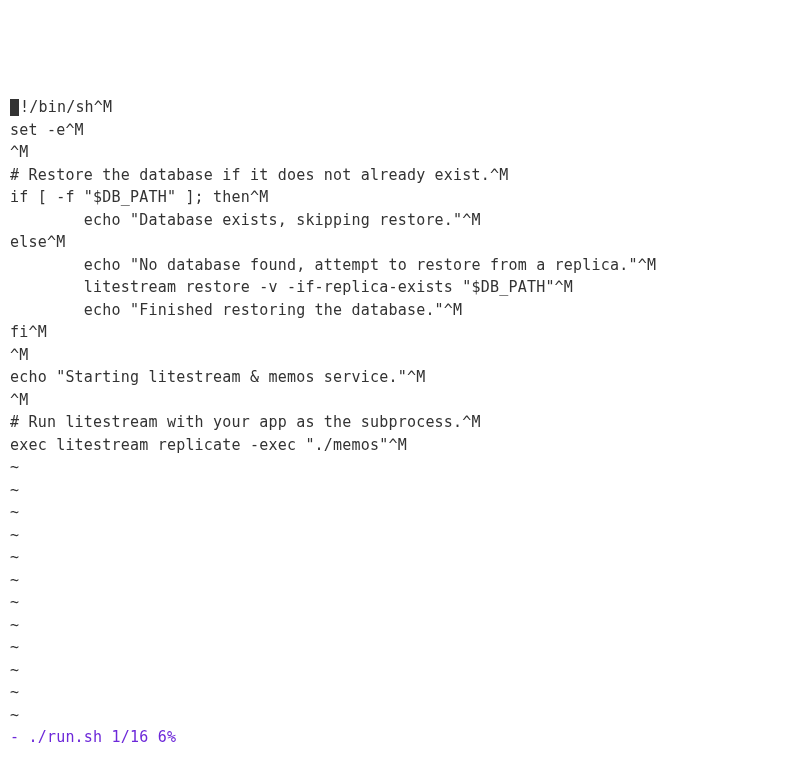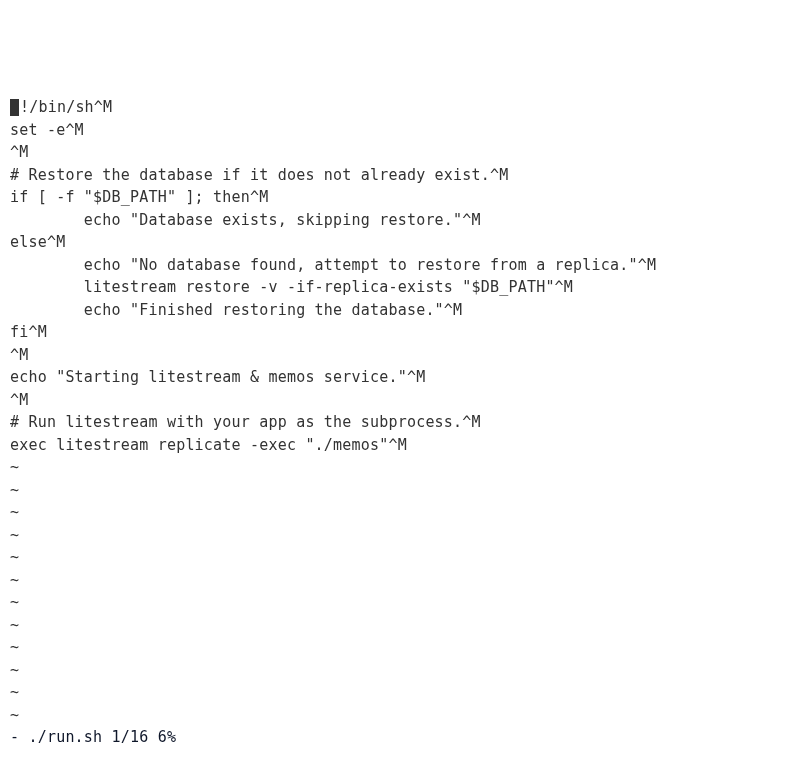--- a/index.html
+++ b/index.html
@@ -27,21 +27,21 @@
       margin-right: 1px;
     }
     .line {
       display: block;
       min-height: 1.5em;
     }
     .tilde {
       color: #333333;
     }
     .status-line {
-      color: #0f172a;
+      color: #6d28d9;
     }
   </style>
 </head>
 <body>
 
 
 
 <div><span class="line"><span class="cursor"></span><span>!/bin/sh^M</span></span><span class="line"><span>set -e^M</span></span><span class="line"><span>^M</span></span><span class="line"><span># Restore the database if it does not already exist.^M</span></span><span class="line"><span>if [ -f "$DB_PATH" ]; then^M</span></span><span class="line"><span>        echo "Database exists, skipping restore."^M</span></span><span class="line"><span>else^M</span></span><span class="line"><span>        echo "No database found, attempt to restore from a replica."^M</span></span><span class="line"><span>        litestream restore -v -if-replica-exists "$DB_PATH"^M</span></span><span class="line"><span>        echo "Finished restoring the database."^M</span></span><span class="line"><span>fi^M</span></span><span class="line"><span>^M</span></span><span class="line"><span>echo "Starting litestream &amp; memos service."^M</span></span><span class="line"><span>^M</span></span><span class="line"><span># Run litestream with your app as the subprocess.^M</span></span><span class="line"><span>exec litestream replicate -exec "./memos"^M</span></span><span class="line tilde"><span>~</span></span><span class="line tilde"><span>~</span></span><span class="line tilde"><span>~</span></span><span class="line tilde"><span>~</span></span><span class="line tilde"><span>~</span></span><span class="line tilde"><span>~</span></span><span class="line tilde"><span>~</span></span><span class="line tilde"><span>~</span></span><span class="line tilde"><span>~</span></span><span class="line tilde"><span>~</span></span><span class="line tilde"><span>~</span></span><span class="line tilde"><span>~</span></span><span class="line status-line"><span>- ./run.sh 1/16 6%</span></span></div>
 
 

